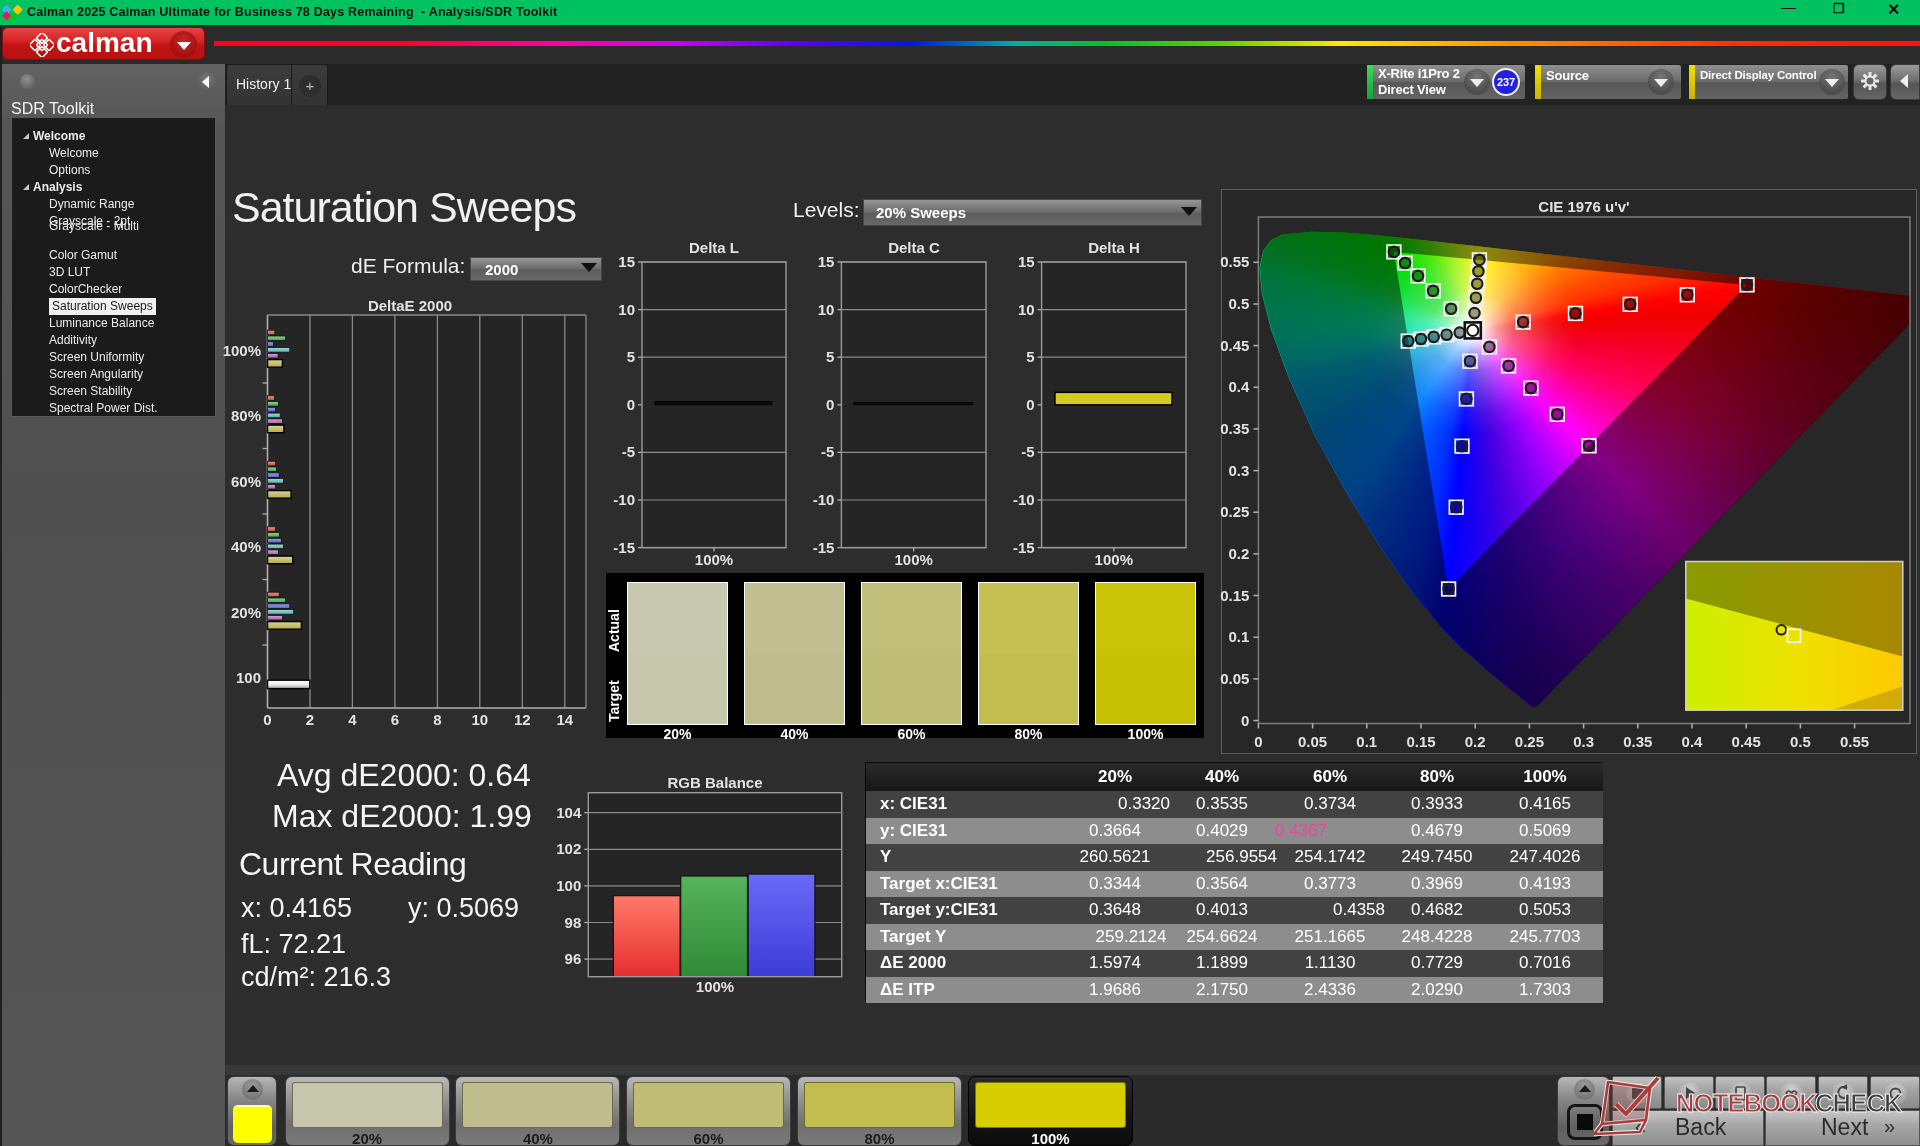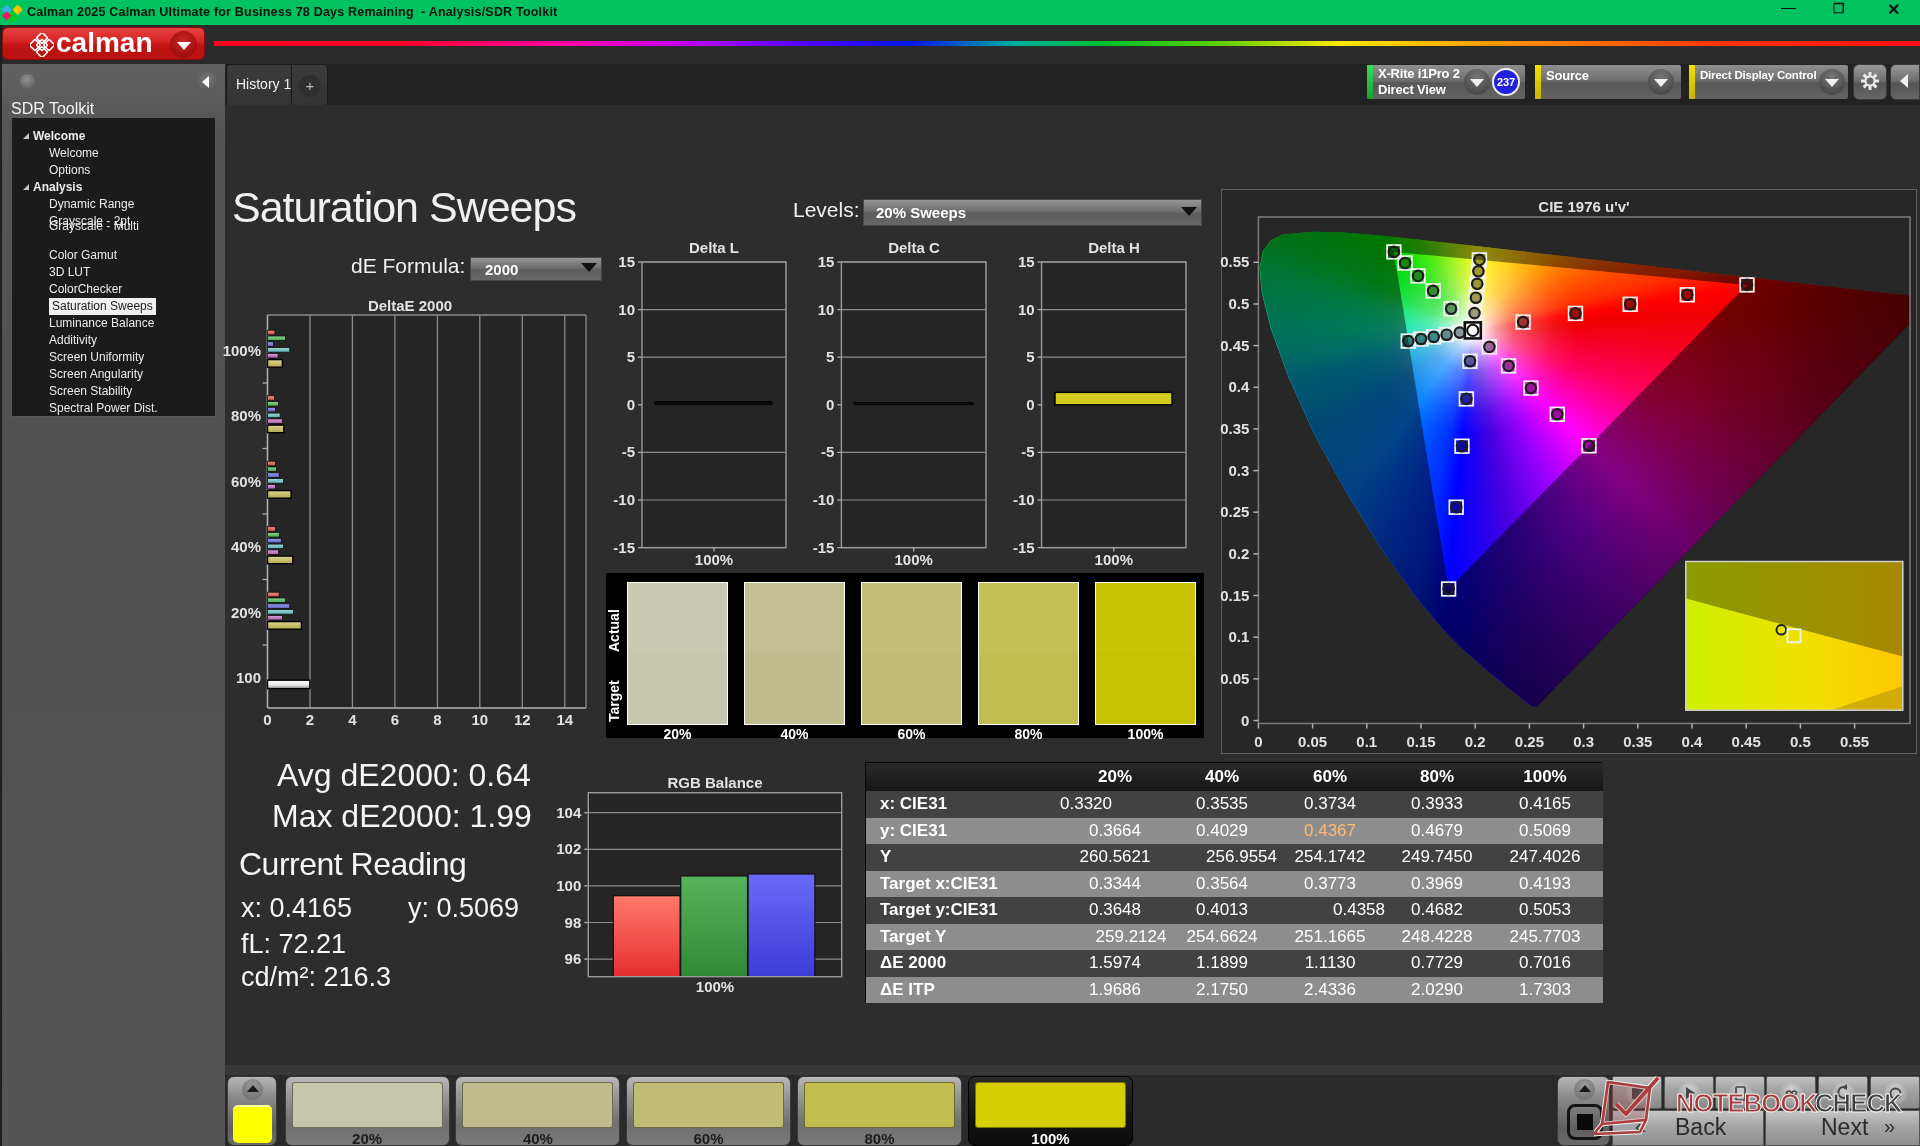--- a/index.html
+++ b/index.html
@@ -538,30 +538,30 @@
 <div id="datatable">
       <div class="abs" style="left:865px;top:762px;width:737px;height:240px;background:#141414;border:1px solid #0a0a0a">
         <div style="position:absolute;left:0;top:0;width:737px;height:28px;background:linear-gradient(#2a2a2a,#161616)"></div>
         <div style="position:absolute;left:199px;top:4px;width:100px;text-align:center;color:#fff;font-size:17px;font-weight:700">20%</div>
         <div style="position:absolute;left:306px;top:4px;width:100px;text-align:center;color:#fff;font-size:17px;font-weight:700">40%</div>
         <div style="position:absolute;left:414px;top:4px;width:100px;text-align:center;color:#fff;font-size:17px;font-weight:700">60%</div>
         <div style="position:absolute;left:521px;top:4px;width:100px;text-align:center;color:#fff;font-size:17px;font-weight:700">80%</div>
         <div style="position:absolute;left:629px;top:4px;width:100px;text-align:center;color:#fff;font-size:17px;font-weight:700">100%</div>
         <div style="position:absolute;left:0;top:28.0px;width:737px;height:26.5px;background:#424242"></div>
         <div style="position:absolute;left:14px;top:31.0px;color:#fff;font-size:17px;font-weight:700">x: CIE31</div>
-        <div style="position:absolute;left:194px;top:31.0px;width:110px;text-align:left;color:#fff;font-size:17px;font-weight:400">0.3320</div>
+        <div style="position:absolute;left:194px;top:31.0px;width:110px;text-align:right;color:#fff;font-size:17px;font-weight:400">0.3320</div>
         <div style="position:absolute;left:301px;top:31.0px;width:110px;text-align:center;color:#fff;font-size:17px;font-weight:400">0.3535</div>
         <div style="position:absolute;left:409px;top:31.0px;width:110px;text-align:center;color:#fff;font-size:17px;font-weight:400">0.3734</div>
         <div style="position:absolute;left:516px;top:31.0px;width:110px;text-align:center;color:#fff;font-size:17px;font-weight:400">0.3933</div>
         <div style="position:absolute;left:624px;top:31.0px;width:110px;text-align:center;color:#fff;font-size:17px;font-weight:400">0.4165</div>
         <div style="position:absolute;left:0;top:54.5px;width:737px;height:26.5px;background:#8d8d8d"></div>
         <div style="position:absolute;left:14px;top:57.5px;color:#fff;font-size:17px;font-weight:700">y: CIE31</div>
         <div style="position:absolute;left:194px;top:57.5px;width:110px;text-align:center;color:#fff;font-size:17px;font-weight:400">0.3664</div>
         <div style="position:absolute;left:301px;top:57.5px;width:110px;text-align:center;color:#fff;font-size:17px;font-weight:400">0.4029</div>
-        <div style="position:absolute;left:409px;top:57.5px;width:110px;text-align:center;color:#fdba74;font-size:17px;font-weight:400">0.4367</div>
+        <div style="position:absolute;left:409px;top:57.5px;width:110px;text-align:left;color:#ec4899;font-size:17px;font-weight:400">0.4367</div>
         <div style="position:absolute;left:516px;top:57.5px;width:110px;text-align:center;color:#fff;font-size:17px;font-weight:400">0.4679</div>
         <div style="position:absolute;left:624px;top:57.5px;width:110px;text-align:center;color:#fff;font-size:17px;font-weight:400">0.5069</div>
         <div style="position:absolute;left:0;top:81.0px;width:737px;height:26.5px;background:#424242"></div>
         <div style="position:absolute;left:14px;top:84.0px;color:#fff;font-size:17px;font-weight:700">Y</div>
         <div style="position:absolute;left:194px;top:84.0px;width:110px;text-align:center;color:#fff;font-size:17px;font-weight:400">260.5621</div>
         <div style="position:absolute;left:301px;top:84.0px;width:110px;text-align:right;color:#fff;font-size:17px;font-weight:400">256.9554</div>
         <div style="position:absolute;left:409px;top:84.0px;width:110px;text-align:center;color:#fff;font-size:17px;font-weight:400">254.1742</div>
         <div style="position:absolute;left:516px;top:84.0px;width:110px;text-align:center;color:#fff;font-size:17px;font-weight:400">249.7450</div>
         <div style="position:absolute;left:624px;top:84.0px;width:110px;text-align:center;color:#fff;font-size:17px;font-weight:400">247.4026</div>
         <div style="position:absolute;left:0;top:107.5px;width:737px;height:26.5px;background:#8d8d8d"></div>

